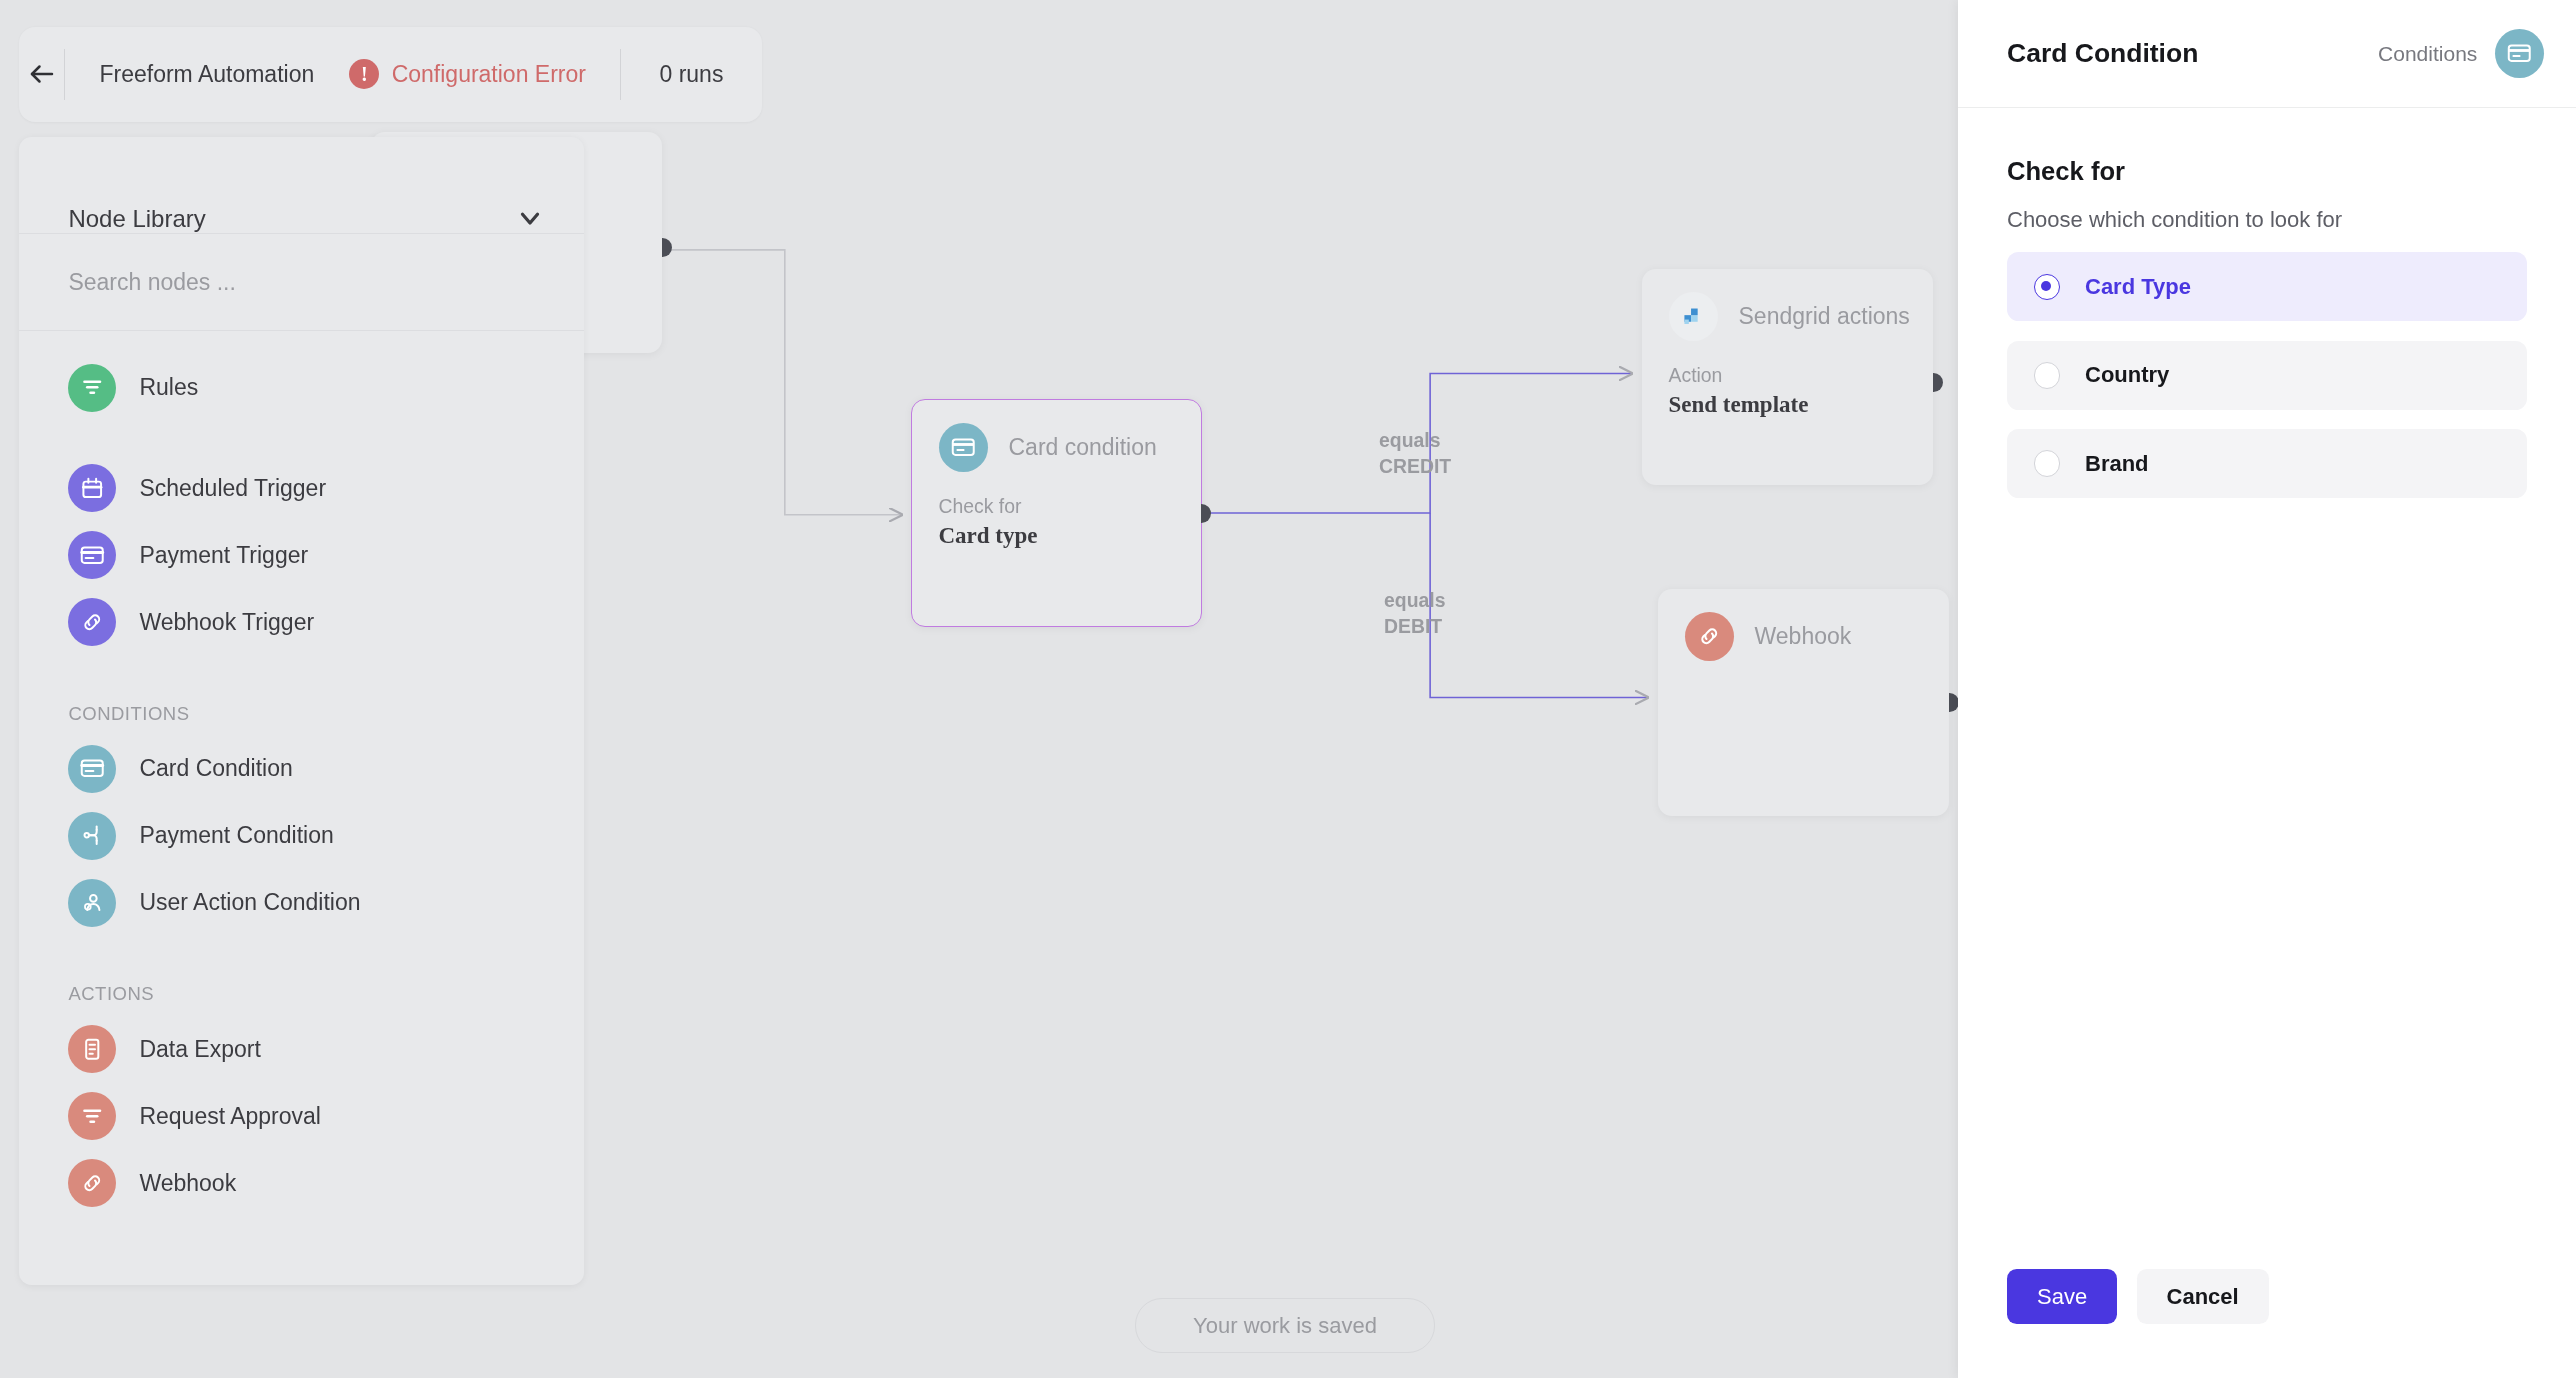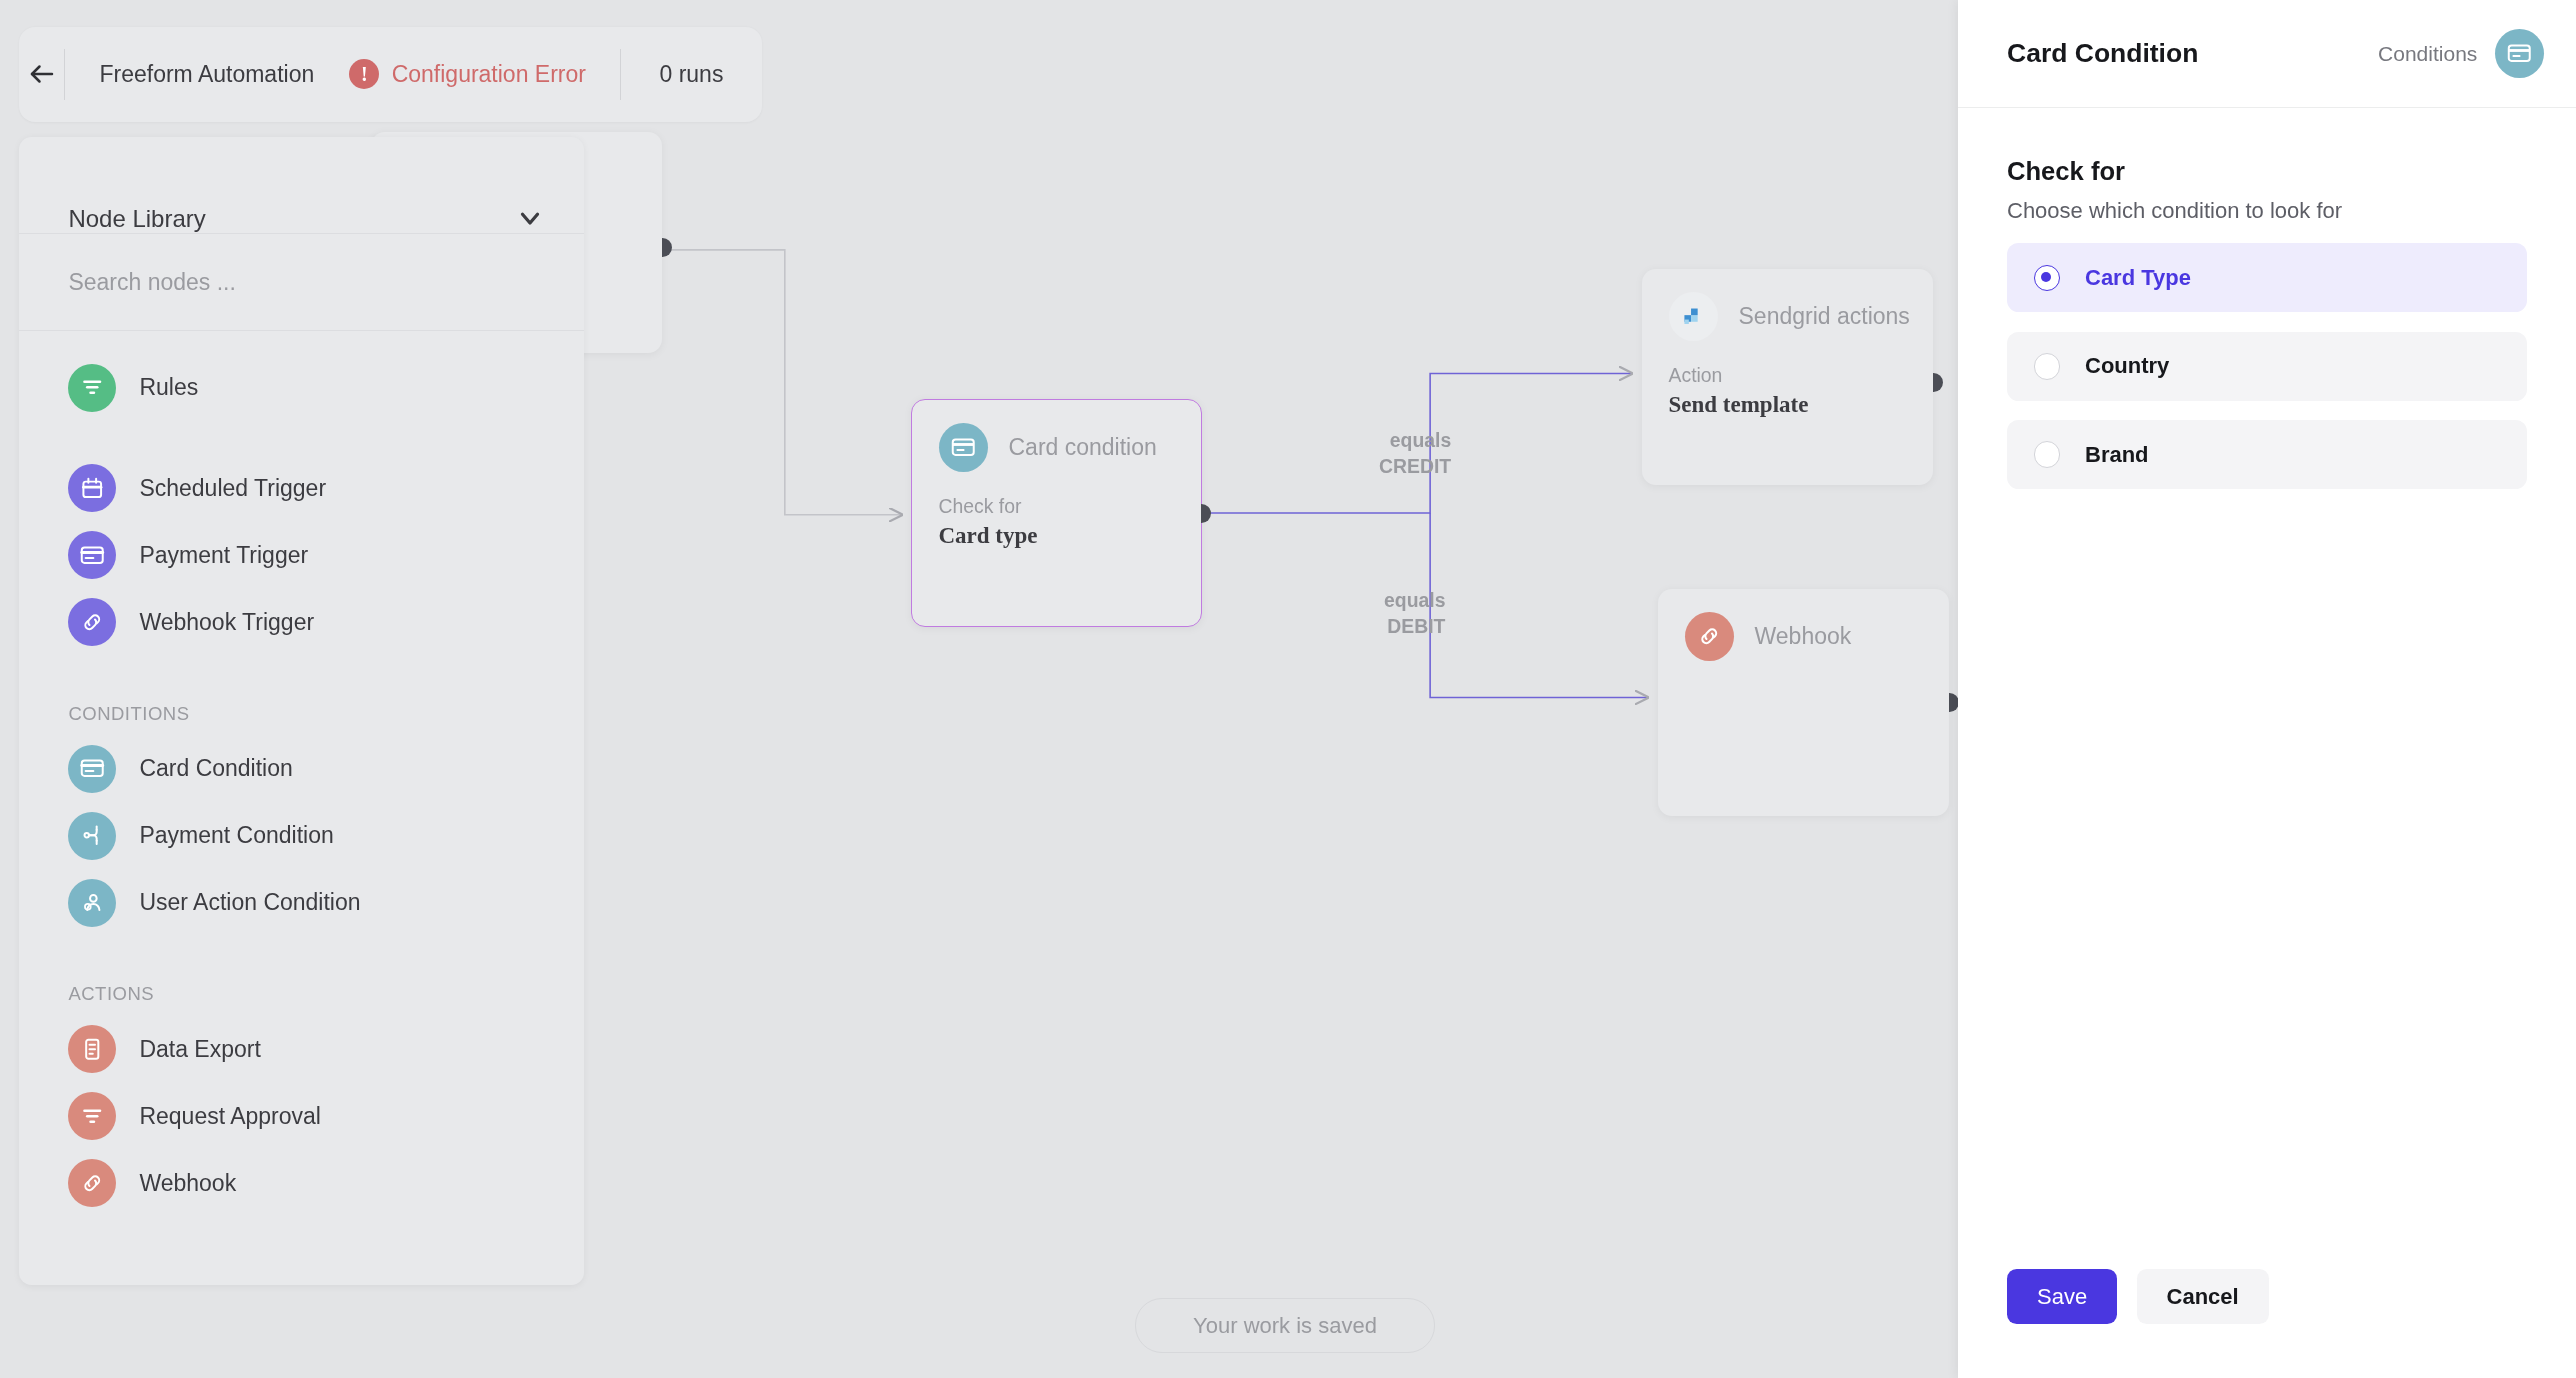--- a/index.html
+++ b/index.html
@@ -131,21 +131,21 @@
   #node-card {
     left: 911px; top: 399px; width: 291px; height: 228px;
     border: 1.8px solid #c07be0;
   }
   #node-sendgrid { left: 1642px; top: 269px; width: 291px; height: 216px; }
   #node-webhook  { left: 1658px; top: 589px; width: 291px; height: 227px; }
   #node-hidden   { left: 371px; top: 132px; width: 291px; height: 221px; z-index: 10; }
 
   .edgelabel {
     position: absolute; font-size: 19.4px; color: #9a9ba0;
-    font-weight: bold; text-align: right; line-height: 1.35;
+    font-weight: bold; text-align: left; line-height: 1.35;
     white-space: nowrap;
   }
 
   
   #toast {
     position: absolute; left: 1135px; top: 1298px;
     width: 300px; height: 55px;
     border: 0.9px solid #d7d8db; border-radius: 27px;
     display:flex; align-items:center; justify-content:center;
     font-size: 22px; color: #9a9ba0;
@@ -167,21 +167,21 @@
   #panel .p-title { font-size: 26.5px; font-weight: bold; color: #17181c; flex: 1; }
   #panel .p-kind { font-size: 21px; color: #77787f; margin-right: 17.7px; }
   #panel .p-badge {
     width: 49px; height: 49px; border-radius: 50%;
     background: #7cb6c6; display:flex; align-items:center; justify-content:center;
   }
   #panel .p-badge svg { width: 26.5px; height: 26.5px; }
 
   #panel .p-body { padding: 49px 49px 0 49px; }
   #panel h3 { font-size: 25.6px; font-weight: bold; color: #17181c; }
-  #panel .p-desc { margin-top: 12px; font-size: 22px; color: #5d5e66; }
+  #panel .p-desc { margin-top: 21px; font-size: 22px; color: #5d5e66; }
 
   .opt {
     margin-top: 19.4px; height: 69px;
     border-radius: 11.5px;
     background: #f4f4f6;
     display: flex; align-items: center;
     padding: 0 26.5px; cursor: pointer;
   }
   .opt.sel { background: #eeecfd; }
   .radio {

